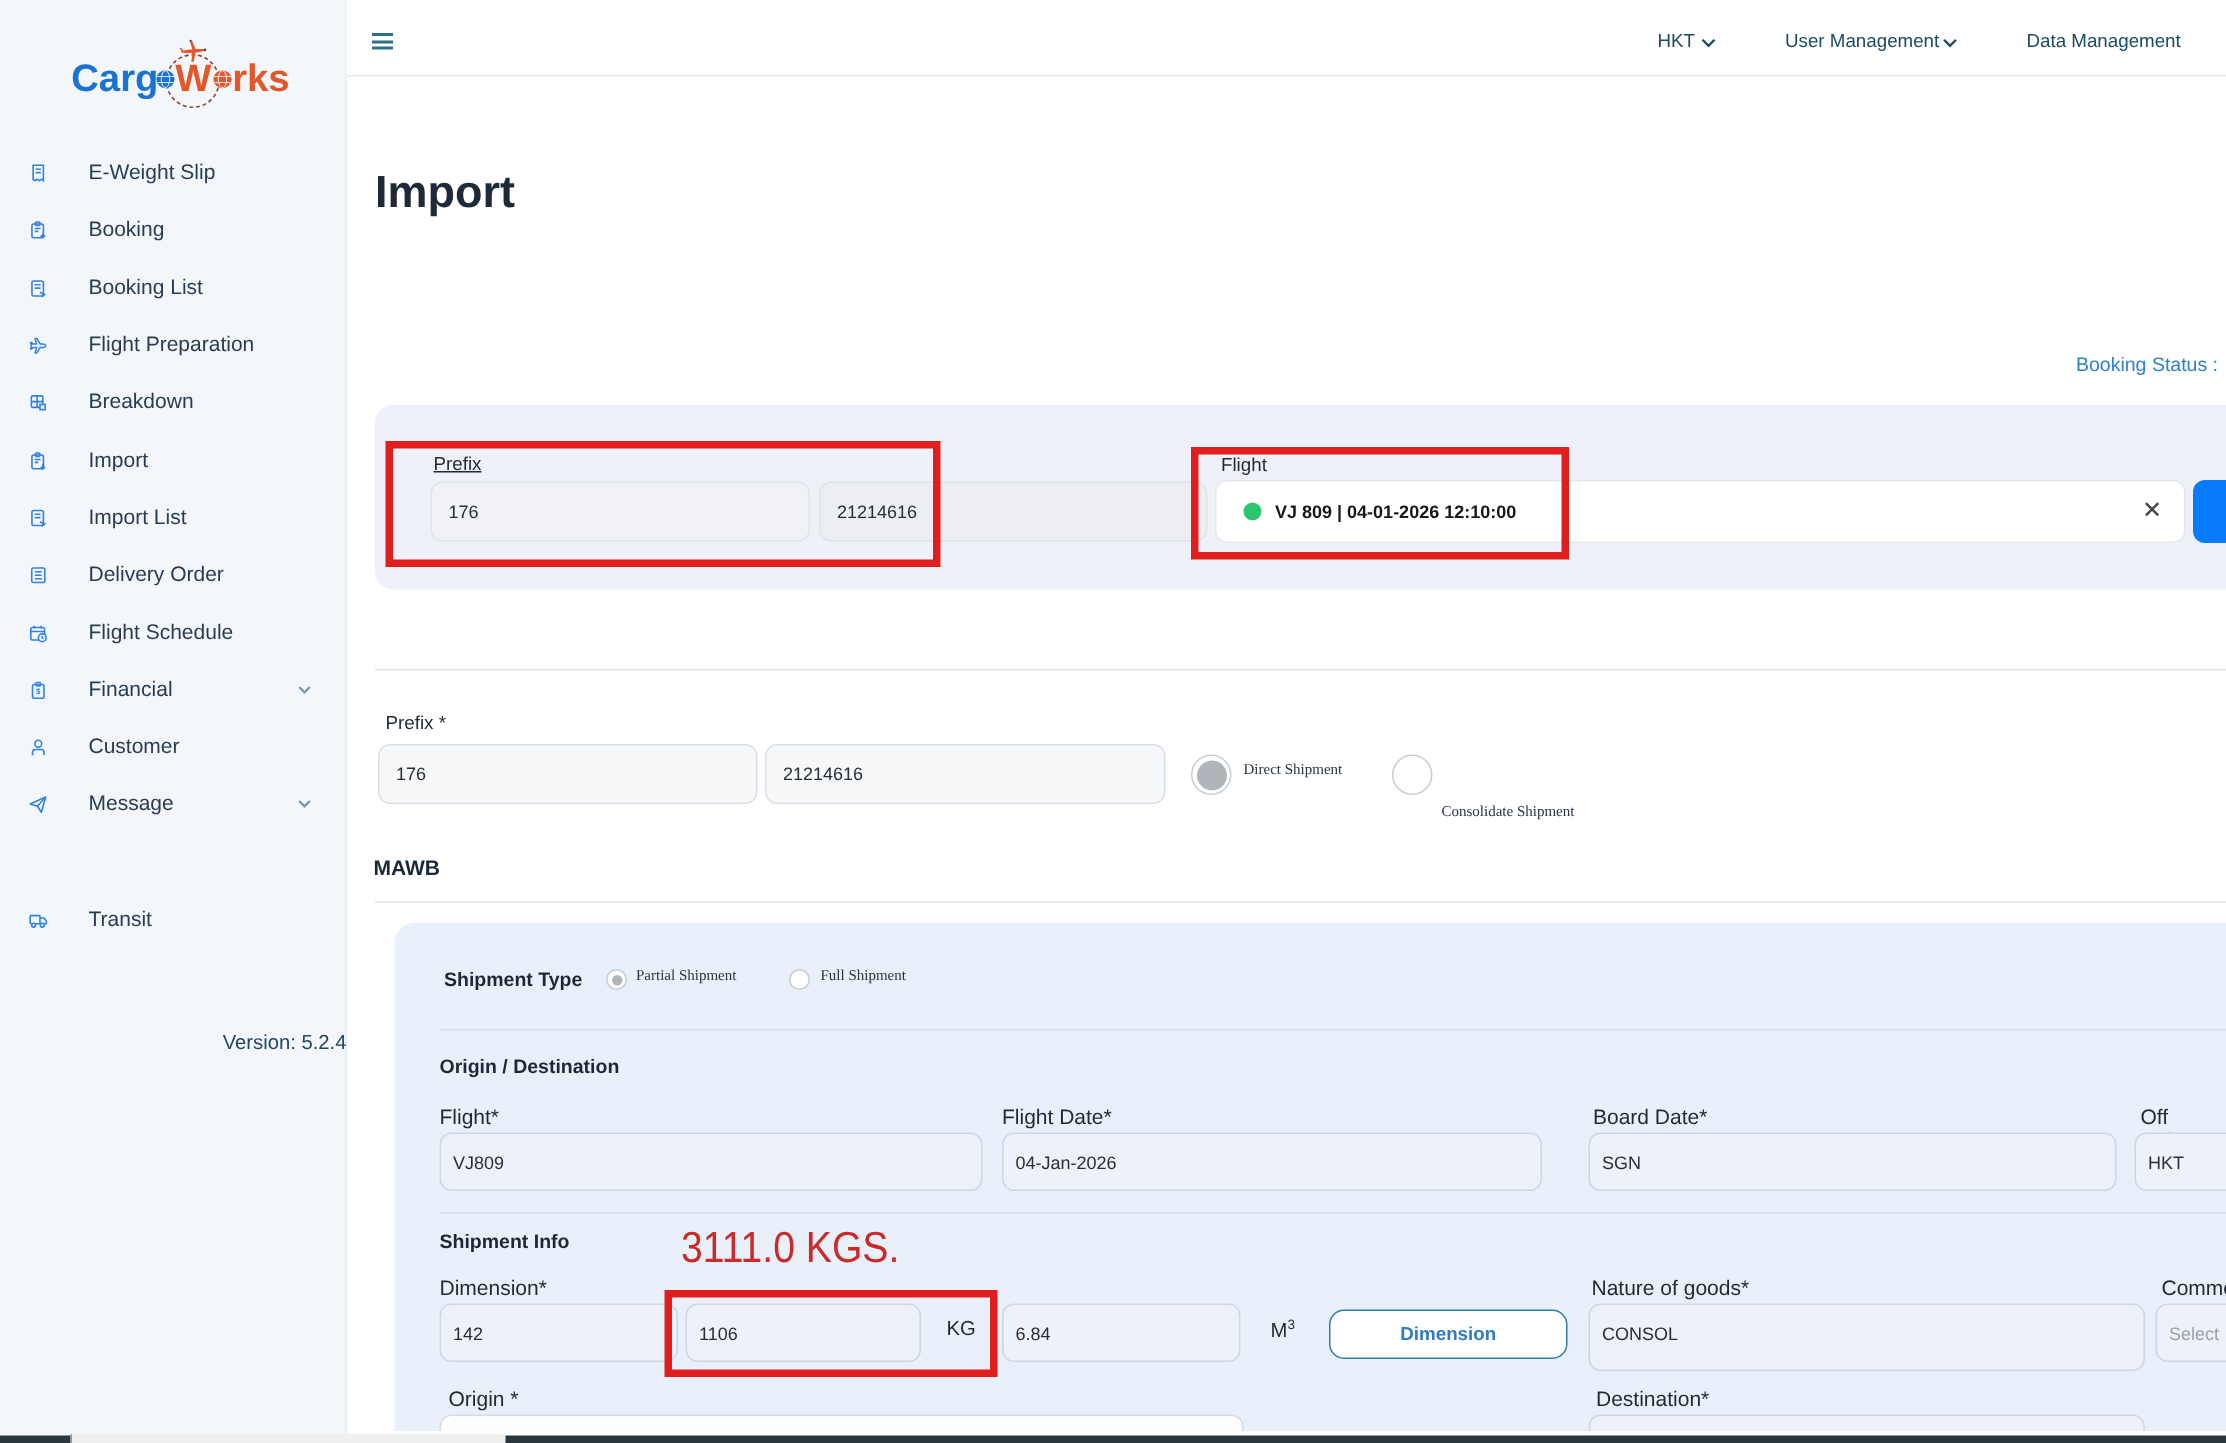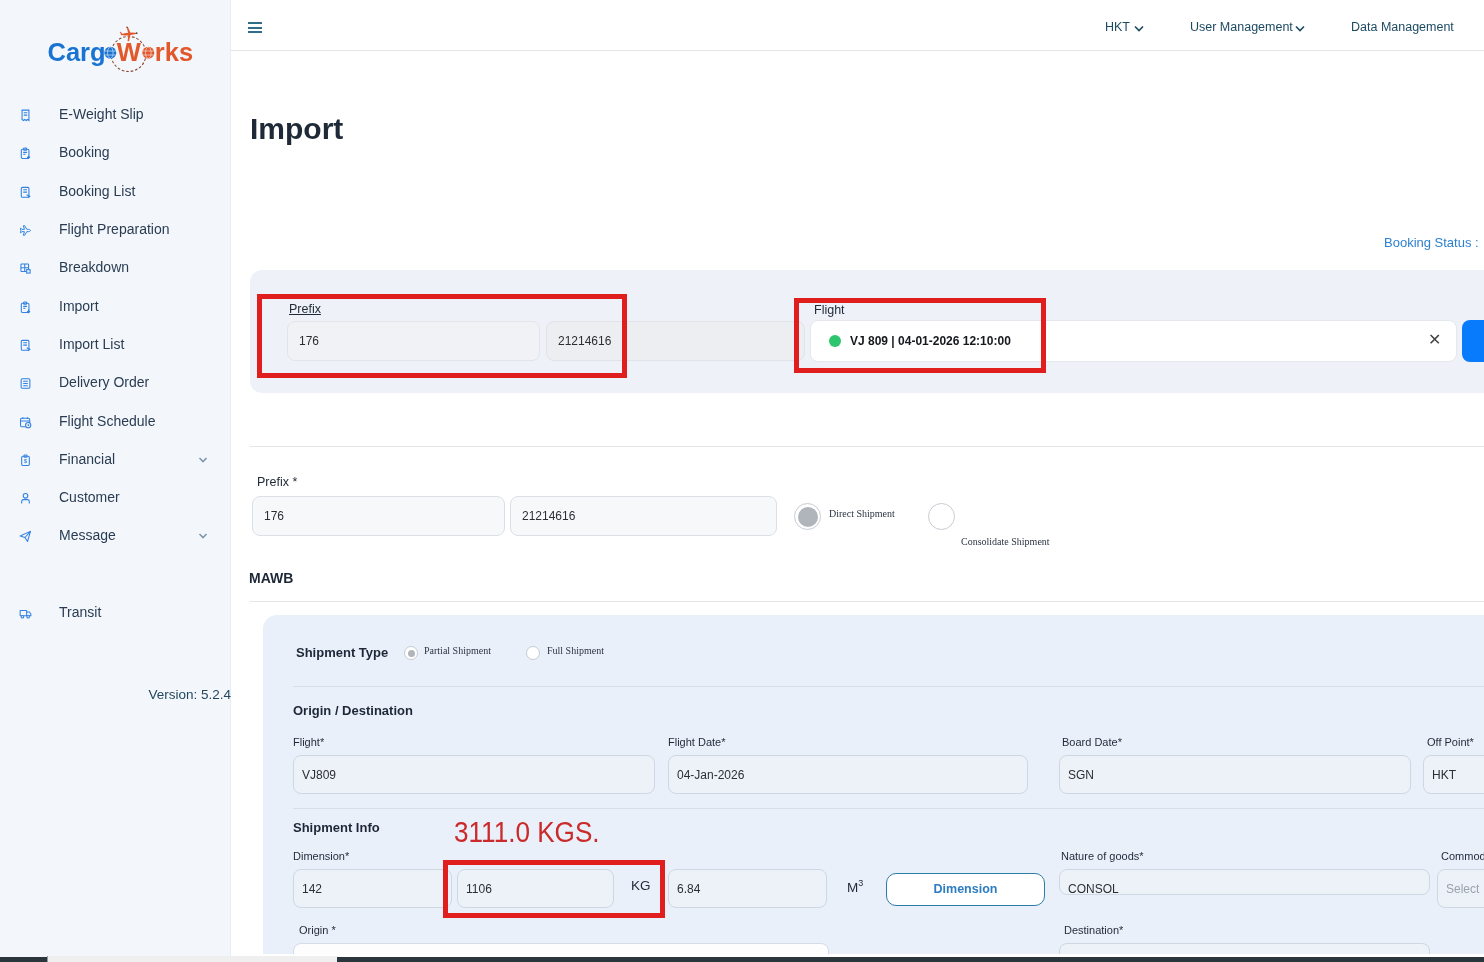--- a/index.html
+++ b/index.html
@@ -44,21 +44,21 @@
   .radio { position:absolute; border-radius:50%; background:#fff; border:1px solid #c7ccd3; }
   .radio .dot { position:absolute; border-radius:50%; background:#b0b5bc; }
   .rlabel { position:absolute; font-size:10px; color:#2b3442;font-family:Liberation Serif, serif; }
 
   #mawb { left:249px; top:570px; font-size:14px; font-weight:bold; color:#1d2737; }
   #divider2 { left:250px; top:601px; width:1234px; height:1px; background:#e5e5e5; }
 
   #card { left:263px; top:615px; width:1250px; height:340px; background:#e9f0fa; border-radius:14px 0 0 0; }
   .cbold { position:absolute; font-size:13px; font-weight:bold; color:#1d2737; }
   .cdiv { position:absolute; height:1px; background:#d7dee9; }
-  .clabel { position:absolute; font-size:11px; color:#1f2937; }
+  .clabel { position:absolute; font-size:14px; color:#1f2937; }
 
   #redkgs { left:454px; top:816px; font-size:29px; color:#cb2a2a; transform:scaleX(0.9); transform-origin:left top; }
   #dimbtn { left:886px; top:873px; width:159px; height:33px; background:#fff; border:1.5px solid #2c7ea6;
             border-radius:10px; text-align:center; line-height:31px; font-size:12.5px; font-weight:bold; color:#2e7cc2; }
 
   #hscroll { left:0; top:956.5px; width:1484px; height:5.5px; background:#2a363c; }
   #hthumb { left:47px; top:955.5px; width:290px; height:6.5px; background:#efefef; border-left:1px solid #9a9a9a; }
 </style>
 </head>
 <body>
@@ -276,21 +276,21 @@
   <div id="redkgs" class="abs">3111.0 KGS.</div>
 
   <div class="clabel" style="left:293px; top:850px;">Dimension*</div>
   <div class="inp inp3" style="left:293px; top:869px; width:159px; height:39px;">142</div>
   <div class="inp inp3" style="left:457px; top:869px; width:157px; height:39px;">1106</div>
   <div class="clabel" style="left:631px; top:878px; font-size:13.5px;">KG</div>
   <div class="inp inp3" style="left:668px; top:869px; width:159px; height:39px;">6.84</div>
   <div class="clabel" style="left:847px; top:878px; font-size:13.5px;">M<sup style="font-size:9px;">3</sup></div>
   <div id="dimbtn" class="abs">Dimension</div>
   <div class="clabel" style="left:1061px; top:850px;">Nature of goods*</div>
-  <div class="inp inp3" style="left:1059px; top:869px; width:371px; height:26px;">CONSOL</div>
+  <div class="inp inp3" style="left:1059px; top:869px; width:371px; height:45px;">CONSOL</div>
   <div class="clabel" style="left:1441px; top:850px;">Commodity</div>
   <div class="inp inp3" style="left:1437px; top:869px; width:76px; height:39px; color:#9aa2ac;">Select</div>
 
   <div class="clabel" style="left:299px; top:924px;">Origin *</div>
   <div class="inp" style="left:293px; top:943px; width:536px; height:39px; background:#fdfdfe; border:1px solid #d6dce5;"></div>
   <div class="clabel" style="left:1064px; top:924px;">Destination*</div>
   <div class="inp inp3" style="left:1059px; top:943px; width:371px; height:39px;"></div>
 
   <div class="redrect" style="left:257px; top:294px; width:370px; height:84px;"></div>
   <div class="redrect" style="left:794px; top:298px; width:252px; height:75px;"></div>

